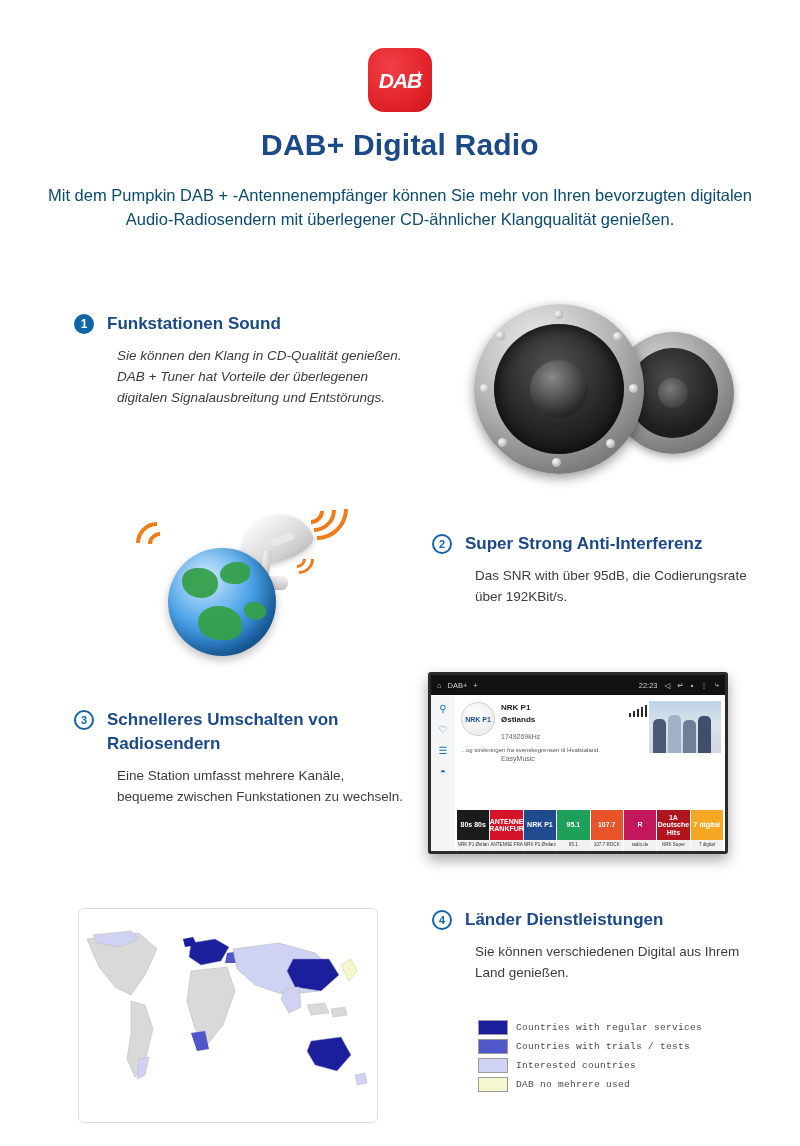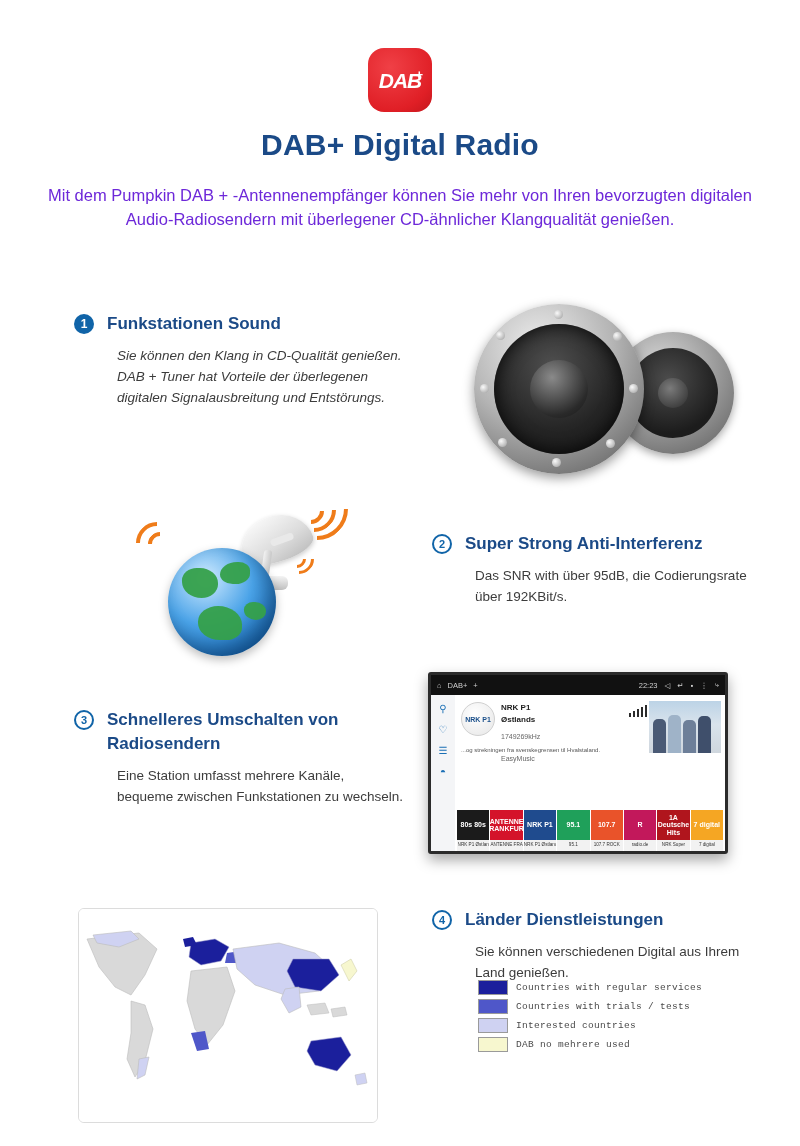--- a/index.html
+++ b/index.html
@@ -55,21 +55,21 @@
     color: #1b4a87;
     font-size: 30px;
     font-weight: bold;
     letter-spacing: 0.2px;
   }
 
   p.intro {
     margin: 22px auto 0 auto;
     width: 740px;
     text-align: center;
-    color: #6d28d9;
+    color: #0c4a6e;
     font-size: 16.5px;
     line-height: 1.45;
   }
 
   
   .feature {
     position: absolute;
   }
   .feature .head {
     display: flex;
@@ -297,21 +297,21 @@
   
   .map-box {
     position:absolute; left: 78px; top: 908px;
     width: 300px; height: 215px;
     background:#ffffff;
     border:1px solid #dcdcdc;
     border-radius:6px;
     overflow:hidden;
   }
   .legend {
-    position:absolute; left: 478px; top: 980px;
+    position:absolute; left: 478px; top: 1020px;
     width: 230px;
   }
   .legend .row { display:flex; align-items:center; margin-bottom: 4px; }
   .legend .sw { width:30px; height:15px; border:1px solid #9a9a9a; }
   .legend .lb {
     margin-left:8px; font-family:"Liberation Mono", monospace;
     font-size:9.5px; color:#4a4a4a; letter-spacing:.3px;
   }
 </style>
 </head>

